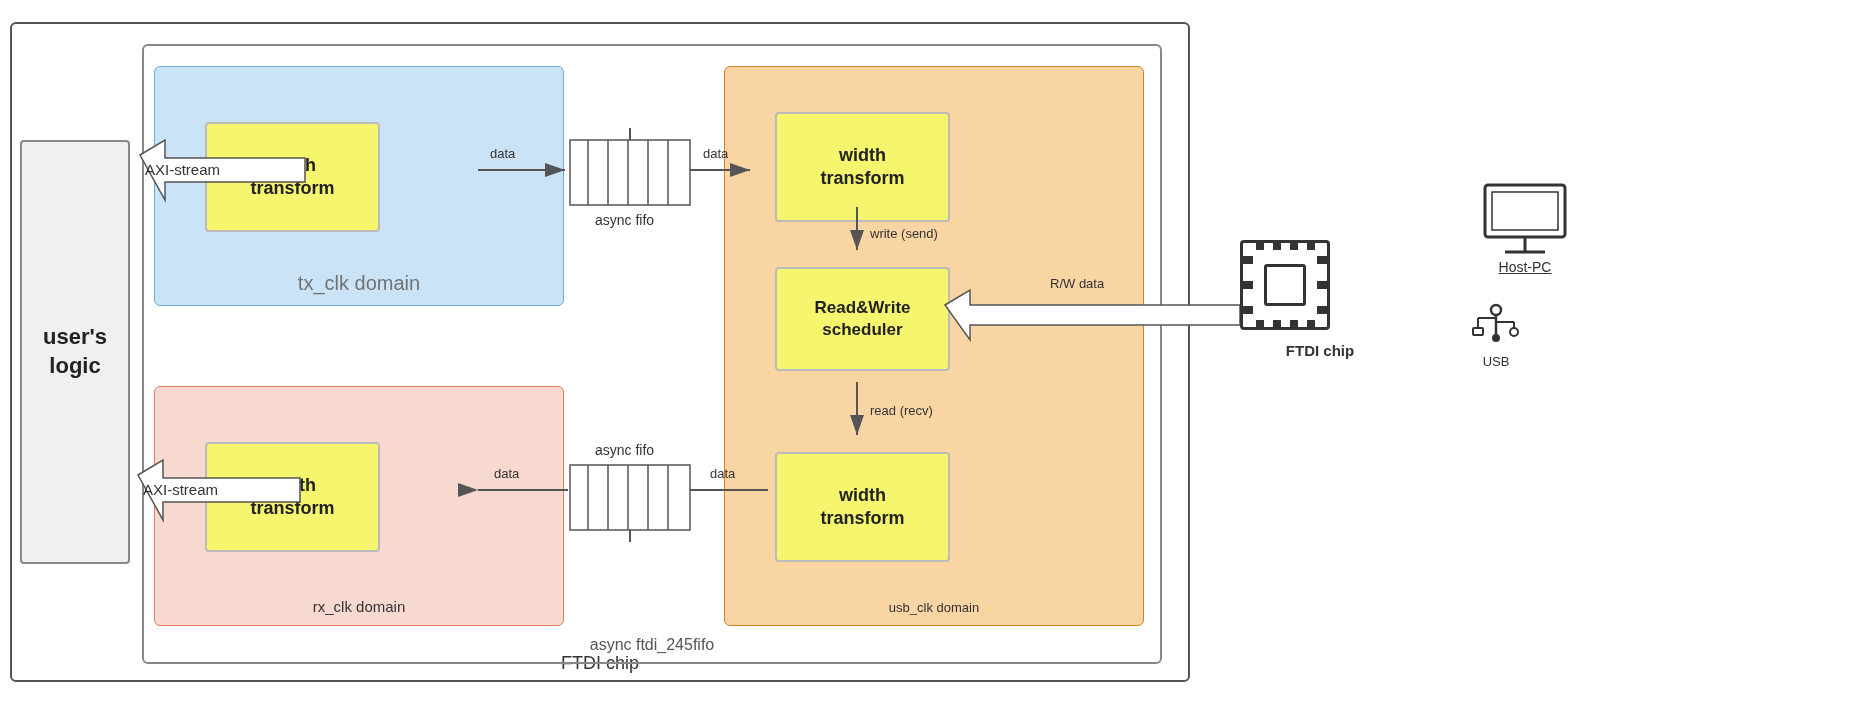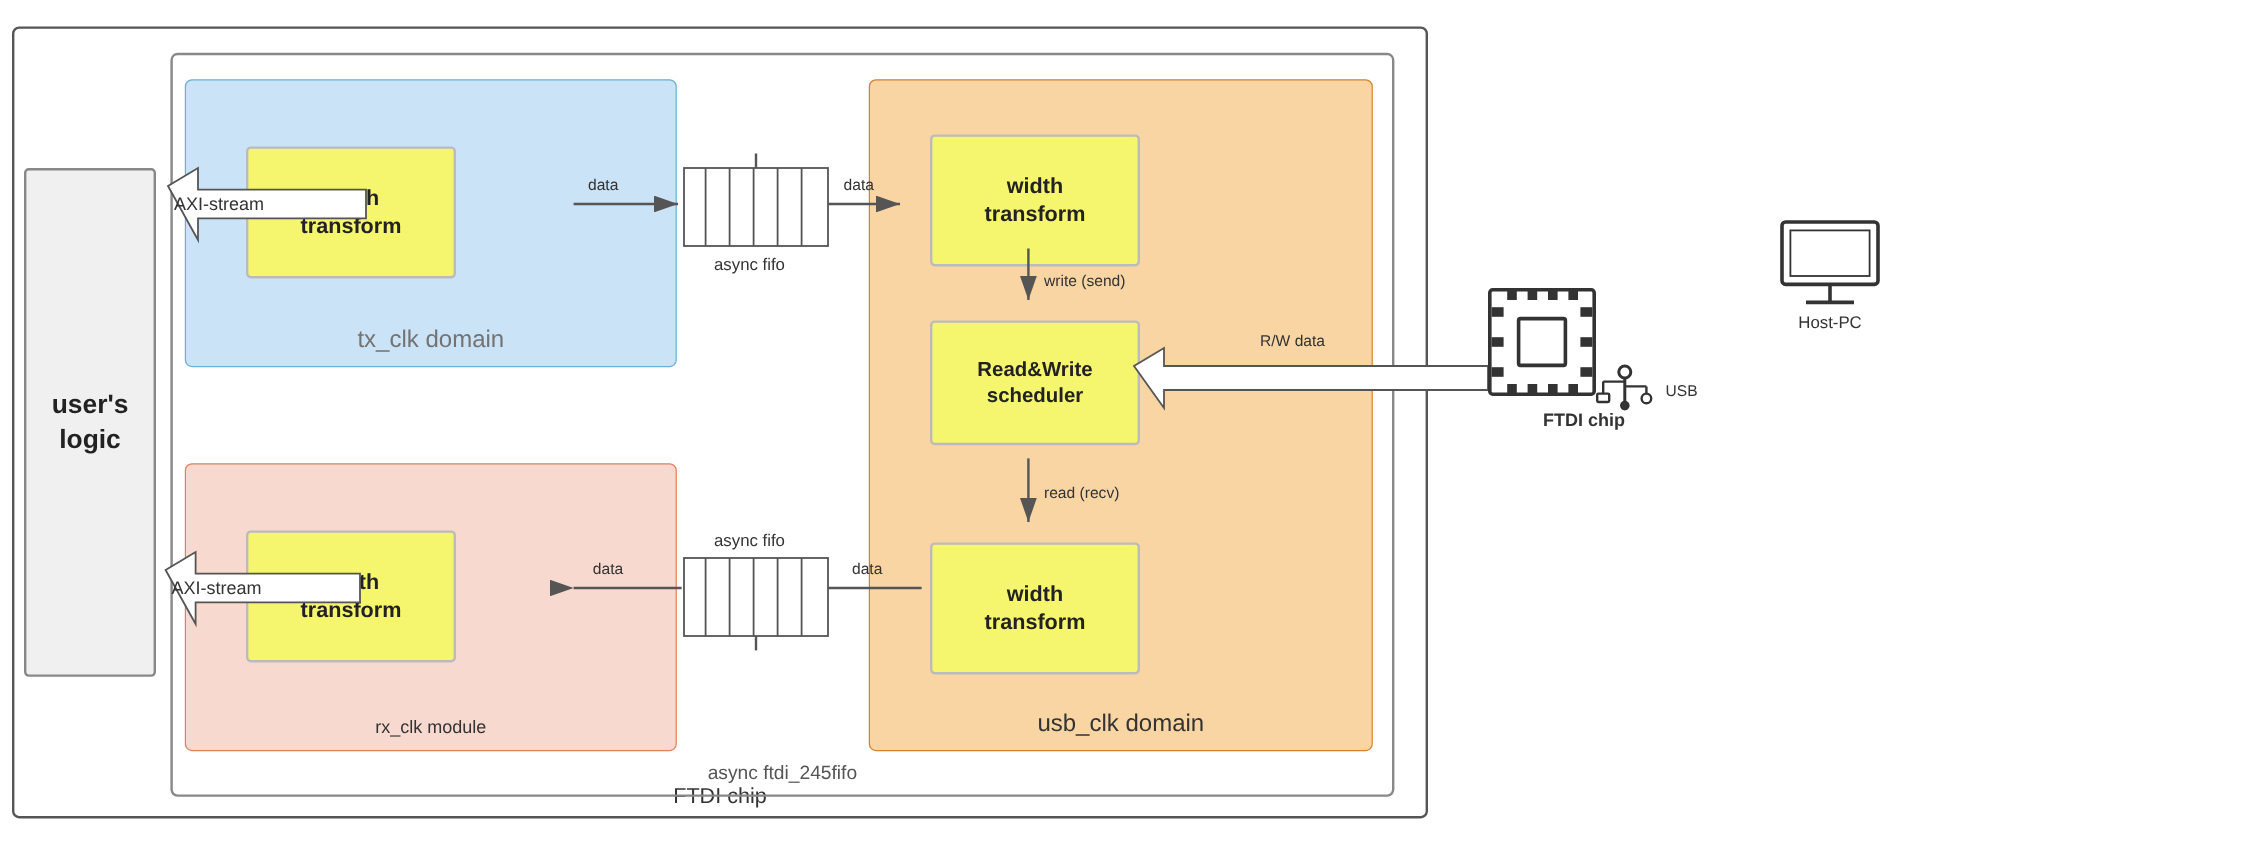--- a/index.html
+++ b/index.html
@@ -146,21 +146,21 @@
       background: rgba(245, 178, 90, 0.55);
       border: 1.5px solid #d4822a;
       border-radius: 6px;
     }
 
     .usb-clk-label {
       position: absolute;
       bottom: 10px;
       left: 50%;
       transform: translateX(-50%);
-      font-size: 20px;
+      font-size: 13px;
       color: #333;
       white-space: nowrap;
     }
 
     
     .yellow-block {
       position: absolute;
       background: #f5f56e;
       border: 2px solid #bbb;
       border-radius: 4px;
@@ -241,21 +241,21 @@
 
       <div class="tx-clk-box">
         <span class="tx-clk-label">tx_clk domain</span>
 
         <div class="yellow-block" style="left:50px;top:55px;width:175px;height:110px;">
           width<br>transform
         </div>
       </div>
 
       <div class="rx-clk-box">
-        <span class="rx-clk-label">rx_clk module</span>
+        <span class="rx-clk-label">rx_clk domain</span>
 
         <div class="yellow-block" style="left:50px;top:55px;width:175px;height:110px;">
           width<br>transform
         </div>
       </div>
 
       <div class="usb-clk-box">
         <span class="usb-clk-label">usb_clk domain</span>
 
         <div class="yellow-block" style="left:50px;top:45px;width:175px;height:110px;">
@@ -390,24 +390,24 @@
     <svg width="90" height="80" viewBox="0 0 90 80">
 
       <rect x="5" y="5" width="80" height="52" rx="3" ry="3" fill="none" stroke="#333" stroke-width="3"></rect>
 
       <rect x="12" y="12" width="66" height="38" fill="none" stroke="#333" stroke-width="1.5"></rect>
 
       <line x1="45" y1="57" x2="45" y2="72" stroke="#333" stroke-width="3"></line>
 
       <line x1="25" y1="72" x2="65" y2="72" stroke="#333" stroke-width="3"></line>
     </svg>
-    <div style="font-size:14px;color:#333;text-align:center;margin-top:-5px;">Host-PC</div>
+    <div style="font-size:14px;color:#333;text-align:center;margin-top:-5px;text-decoration:underline;">Host-PC</div>
   </div>
 
-  <div style="position:absolute;left:1314px;top:290px;display:flex;flex-direction:row;align-items:center;gap:4px;">
+  <div style="position:absolute;left:1456px;top:290px;display:flex;flex-direction:column;align-items:center;gap:4px;">
 
     <svg width="60" height="50" viewBox="0 0 60 50">
 
       <line x1="30" y1="35" x2="30" y2="15" stroke="#333" stroke-width="2.5"></line>
 
       <circle cx="30" cy="10" r="5" fill="none" stroke="#333" stroke-width="2.5"></circle>
 
       <line x1="30" y1="18" x2="12" y2="18" stroke="#333" stroke-width="2"></line>
       <line x1="12" y1="18" x2="12" y2="28" stroke="#333" stroke-width="2"></line>
       <rect x="7" y="28" width="10" height="7" rx="1" fill="none" stroke="#333" stroke-width="2"></rect>

